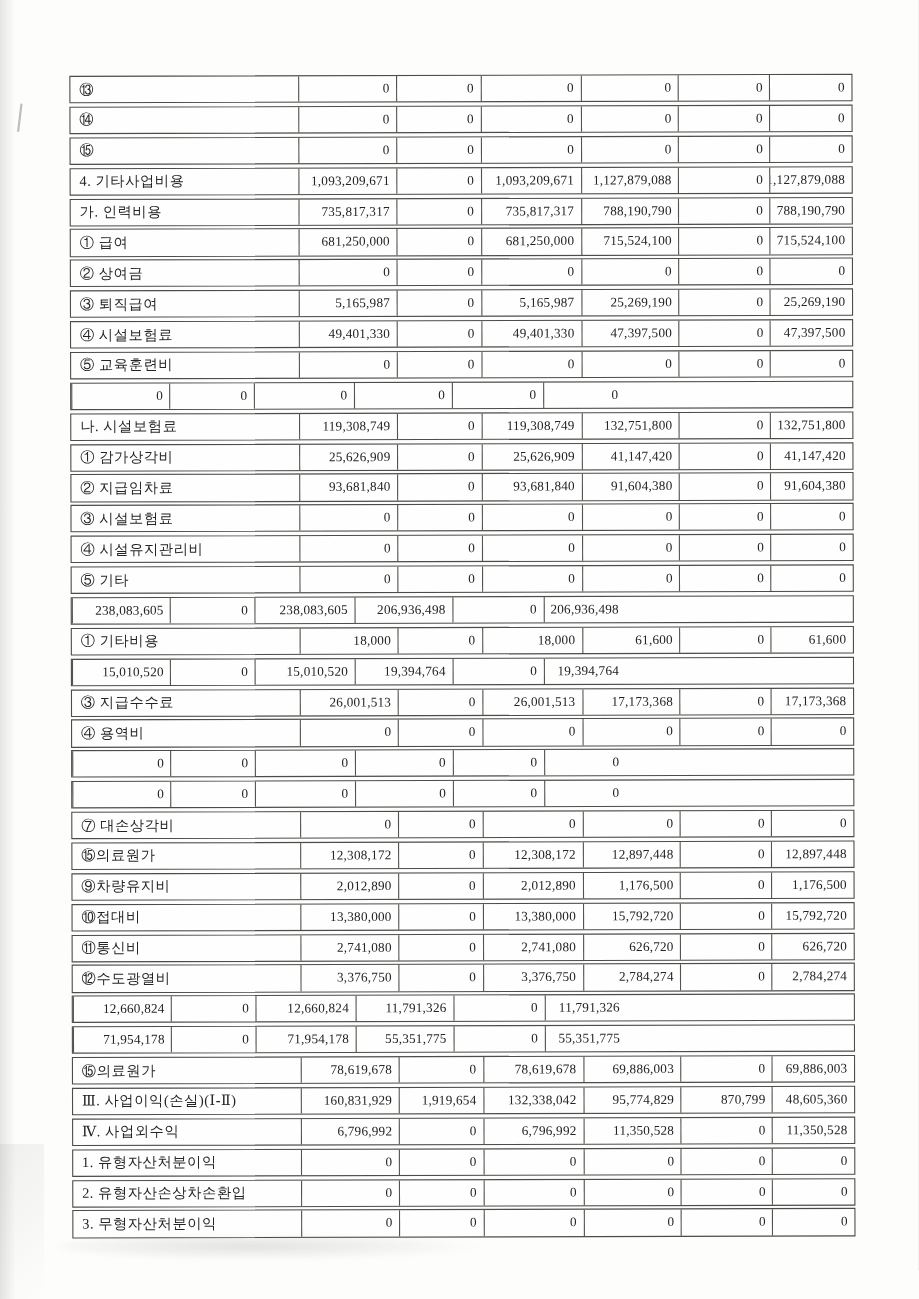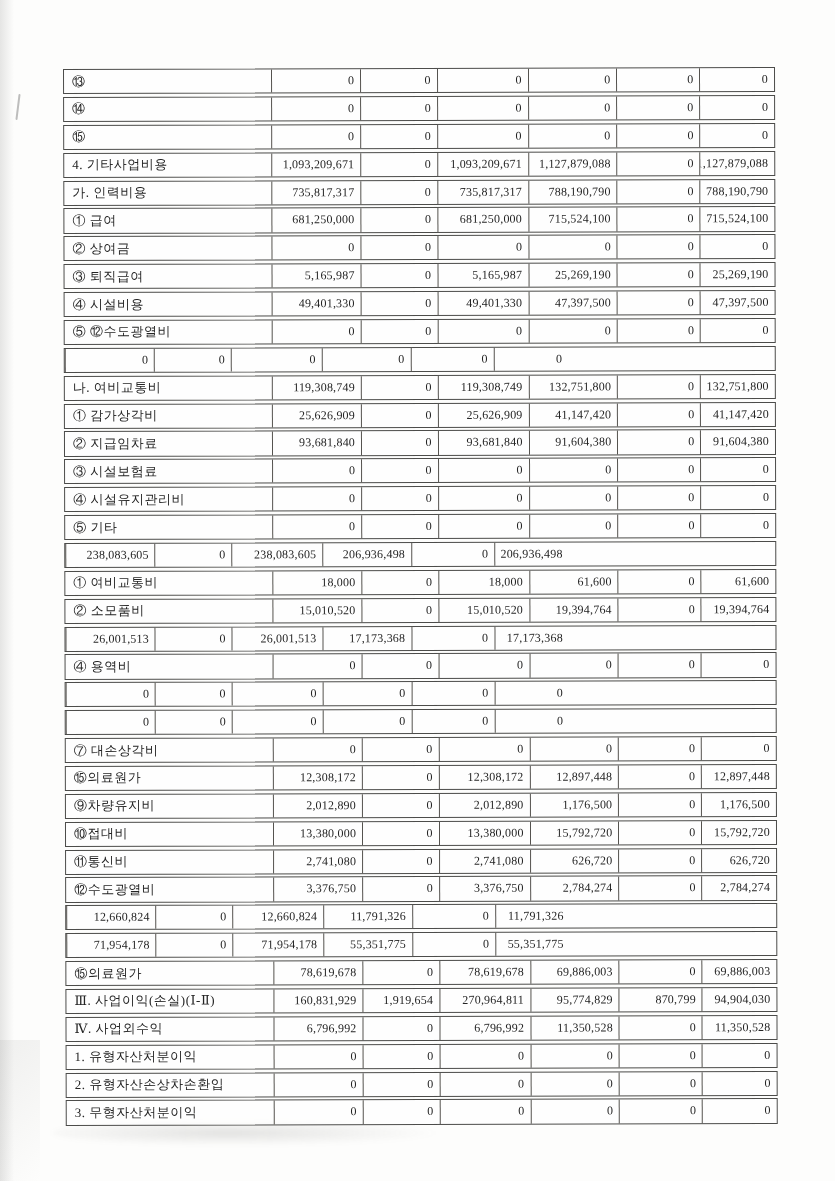--- a/index.html
+++ b/index.html
@@ -169,47 +169,47 @@
       <div class="t-row">
     <div class="t-cell label w-label">③ 퇴직급여</div>
     <div class="t-cell w-c1">5,165,987</div>
     <div class="t-cell w-c2">0</div>
     <div class="t-cell w-c3">5,165,987</div>
     <div class="t-cell w-c4">25,269,190</div>
     <div class="t-cell w-c5">0</div>
     <div class="t-cell w-c6">25,269,190</div>
   </div>
       <div class="t-row">
-    <div class="t-cell label w-label">④ 시설비용</div>
+    <div class="t-cell label w-label">④ 시설보험료</div>
     <div class="t-cell w-c1">49,401,330</div>
     <div class="t-cell w-c2">0</div>
     <div class="t-cell w-c3">49,401,330</div>
     <div class="t-cell w-c4">47,397,500</div>
     <div class="t-cell w-c5">0</div>
     <div class="t-cell w-c6">47,397,500</div>
   </div>
       <div class="t-row">
-    <div class="t-cell label w-label">⑤ ⑫수도광열비</div>
-    <div class="t-cell w-c1">0</div>
-    <div class="t-cell w-c2">0</div>
-    <div class="t-cell w-c3">0</div>
-    <div class="t-cell w-c4">0</div>
-    <div class="t-cell w-c5">0</div>
-    <div class="t-cell w-c6">0</div>
-  </div>
-      <div class="t-row">
-    <div class="t-cell w-c1">0</div>
-    <div class="t-cell w-c2">0</div>
-    <div class="t-cell w-c3">0</div>
-    <div class="t-cell w-c4">0</div>
-    <div class="t-cell w-c5">0</div>
-    <div class="t-cell w-c6">0</div>
-  </div>
-      <div class="t-row">
-    <div class="t-cell label w-label">나. 여비교통비</div>
+    <div class="t-cell label w-label">⑤ 교육훈련비</div>
+    <div class="t-cell w-c1">0</div>
+    <div class="t-cell w-c2">0</div>
+    <div class="t-cell w-c3">0</div>
+    <div class="t-cell w-c4">0</div>
+    <div class="t-cell w-c5">0</div>
+    <div class="t-cell w-c6">0</div>
+  </div>
+      <div class="t-row">
+    <div class="t-cell w-c1">0</div>
+    <div class="t-cell w-c2">0</div>
+    <div class="t-cell w-c3">0</div>
+    <div class="t-cell w-c4">0</div>
+    <div class="t-cell w-c5">0</div>
+    <div class="t-cell w-c6">0</div>
+  </div>
+      <div class="t-row">
+    <div class="t-cell label w-label">나. 시설보험료</div>
     <div class="t-cell w-c1">119,308,749</div>
     <div class="t-cell w-c2">0</div>
     <div class="t-cell w-c3">119,308,749</div>
     <div class="t-cell w-c4">132,751,800</div>
     <div class="t-cell w-c5">0</div>
     <div class="t-cell w-c6">132,751,800</div>
   </div>
       <div class="t-row">
     <div class="t-cell label w-label">① 감가상각비</div>
     <div class="t-cell w-c1">25,626,909</div>
@@ -257,38 +257,38 @@
   </div>
       <div class="t-row">
     <div class="t-cell w-c1">238,083,605</div>
     <div class="t-cell w-c2">0</div>
     <div class="t-cell w-c3">238,083,605</div>
     <div class="t-cell w-c4">206,936,498</div>
     <div class="t-cell w-c5">0</div>
     <div class="t-cell w-c6">206,936,498</div>
   </div>
       <div class="t-row">
-    <div class="t-cell label w-label">① 여비교통비</div>
+    <div class="t-cell label w-label">① 기타비용</div>
     <div class="t-cell w-c1">18,000</div>
     <div class="t-cell w-c2">0</div>
     <div class="t-cell w-c3">18,000</div>
     <div class="t-cell w-c4">61,600</div>
     <div class="t-cell w-c5">0</div>
     <div class="t-cell w-c6">61,600</div>
   </div>
       <div class="t-row">
-    <div class="t-cell label w-label">② 소모품비</div>
     <div class="t-cell w-c1">15,010,520</div>
     <div class="t-cell w-c2">0</div>
     <div class="t-cell w-c3">15,010,520</div>
     <div class="t-cell w-c4">19,394,764</div>
     <div class="t-cell w-c5">0</div>
     <div class="t-cell w-c6">19,394,764</div>
   </div>
       <div class="t-row">
+    <div class="t-cell label w-label">③ 지급수수료</div>
     <div class="t-cell w-c1">26,001,513</div>
     <div class="t-cell w-c2">0</div>
     <div class="t-cell w-c3">26,001,513</div>
     <div class="t-cell w-c4">17,173,368</div>
     <div class="t-cell w-c5">0</div>
     <div class="t-cell w-c6">17,173,368</div>
   </div>
       <div class="t-row">
     <div class="t-cell label w-label">④ 용역비</div>
     <div class="t-cell w-c1">0</div>
@@ -390,24 +390,24 @@
     <div class="t-cell w-c2">0</div>
     <div class="t-cell w-c3">78,619,678</div>
     <div class="t-cell w-c4">69,886,003</div>
     <div class="t-cell w-c5">0</div>
     <div class="t-cell w-c6">69,886,003</div>
   </div>
       <div class="t-row">
     <div class="t-cell label w-label">Ⅲ. 사업이익(손실)(Ⅰ-Ⅱ)</div>
     <div class="t-cell w-c1">160,831,929</div>
     <div class="t-cell w-c2">1,919,654</div>
-    <div class="t-cell w-c3">270,964,811</div>
+    <div class="t-cell w-c3">132,338,042</div>
     <div class="t-cell w-c4">95,774,829</div>
     <div class="t-cell w-c5">870,799</div>
-    <div class="t-cell w-c6">94,904,030</div>
+    <div class="t-cell w-c6">48,605,360</div>
   </div>
       <div class="t-row">
     <div class="t-cell label w-label">Ⅳ. 사업외수익</div>
     <div class="t-cell w-c1">6,796,992</div>
     <div class="t-cell w-c2">0</div>
     <div class="t-cell w-c3">6,796,992</div>
     <div class="t-cell w-c4">11,350,528</div>
     <div class="t-cell w-c5">0</div>
     <div class="t-cell w-c6">11,350,528</div>
   </div>

